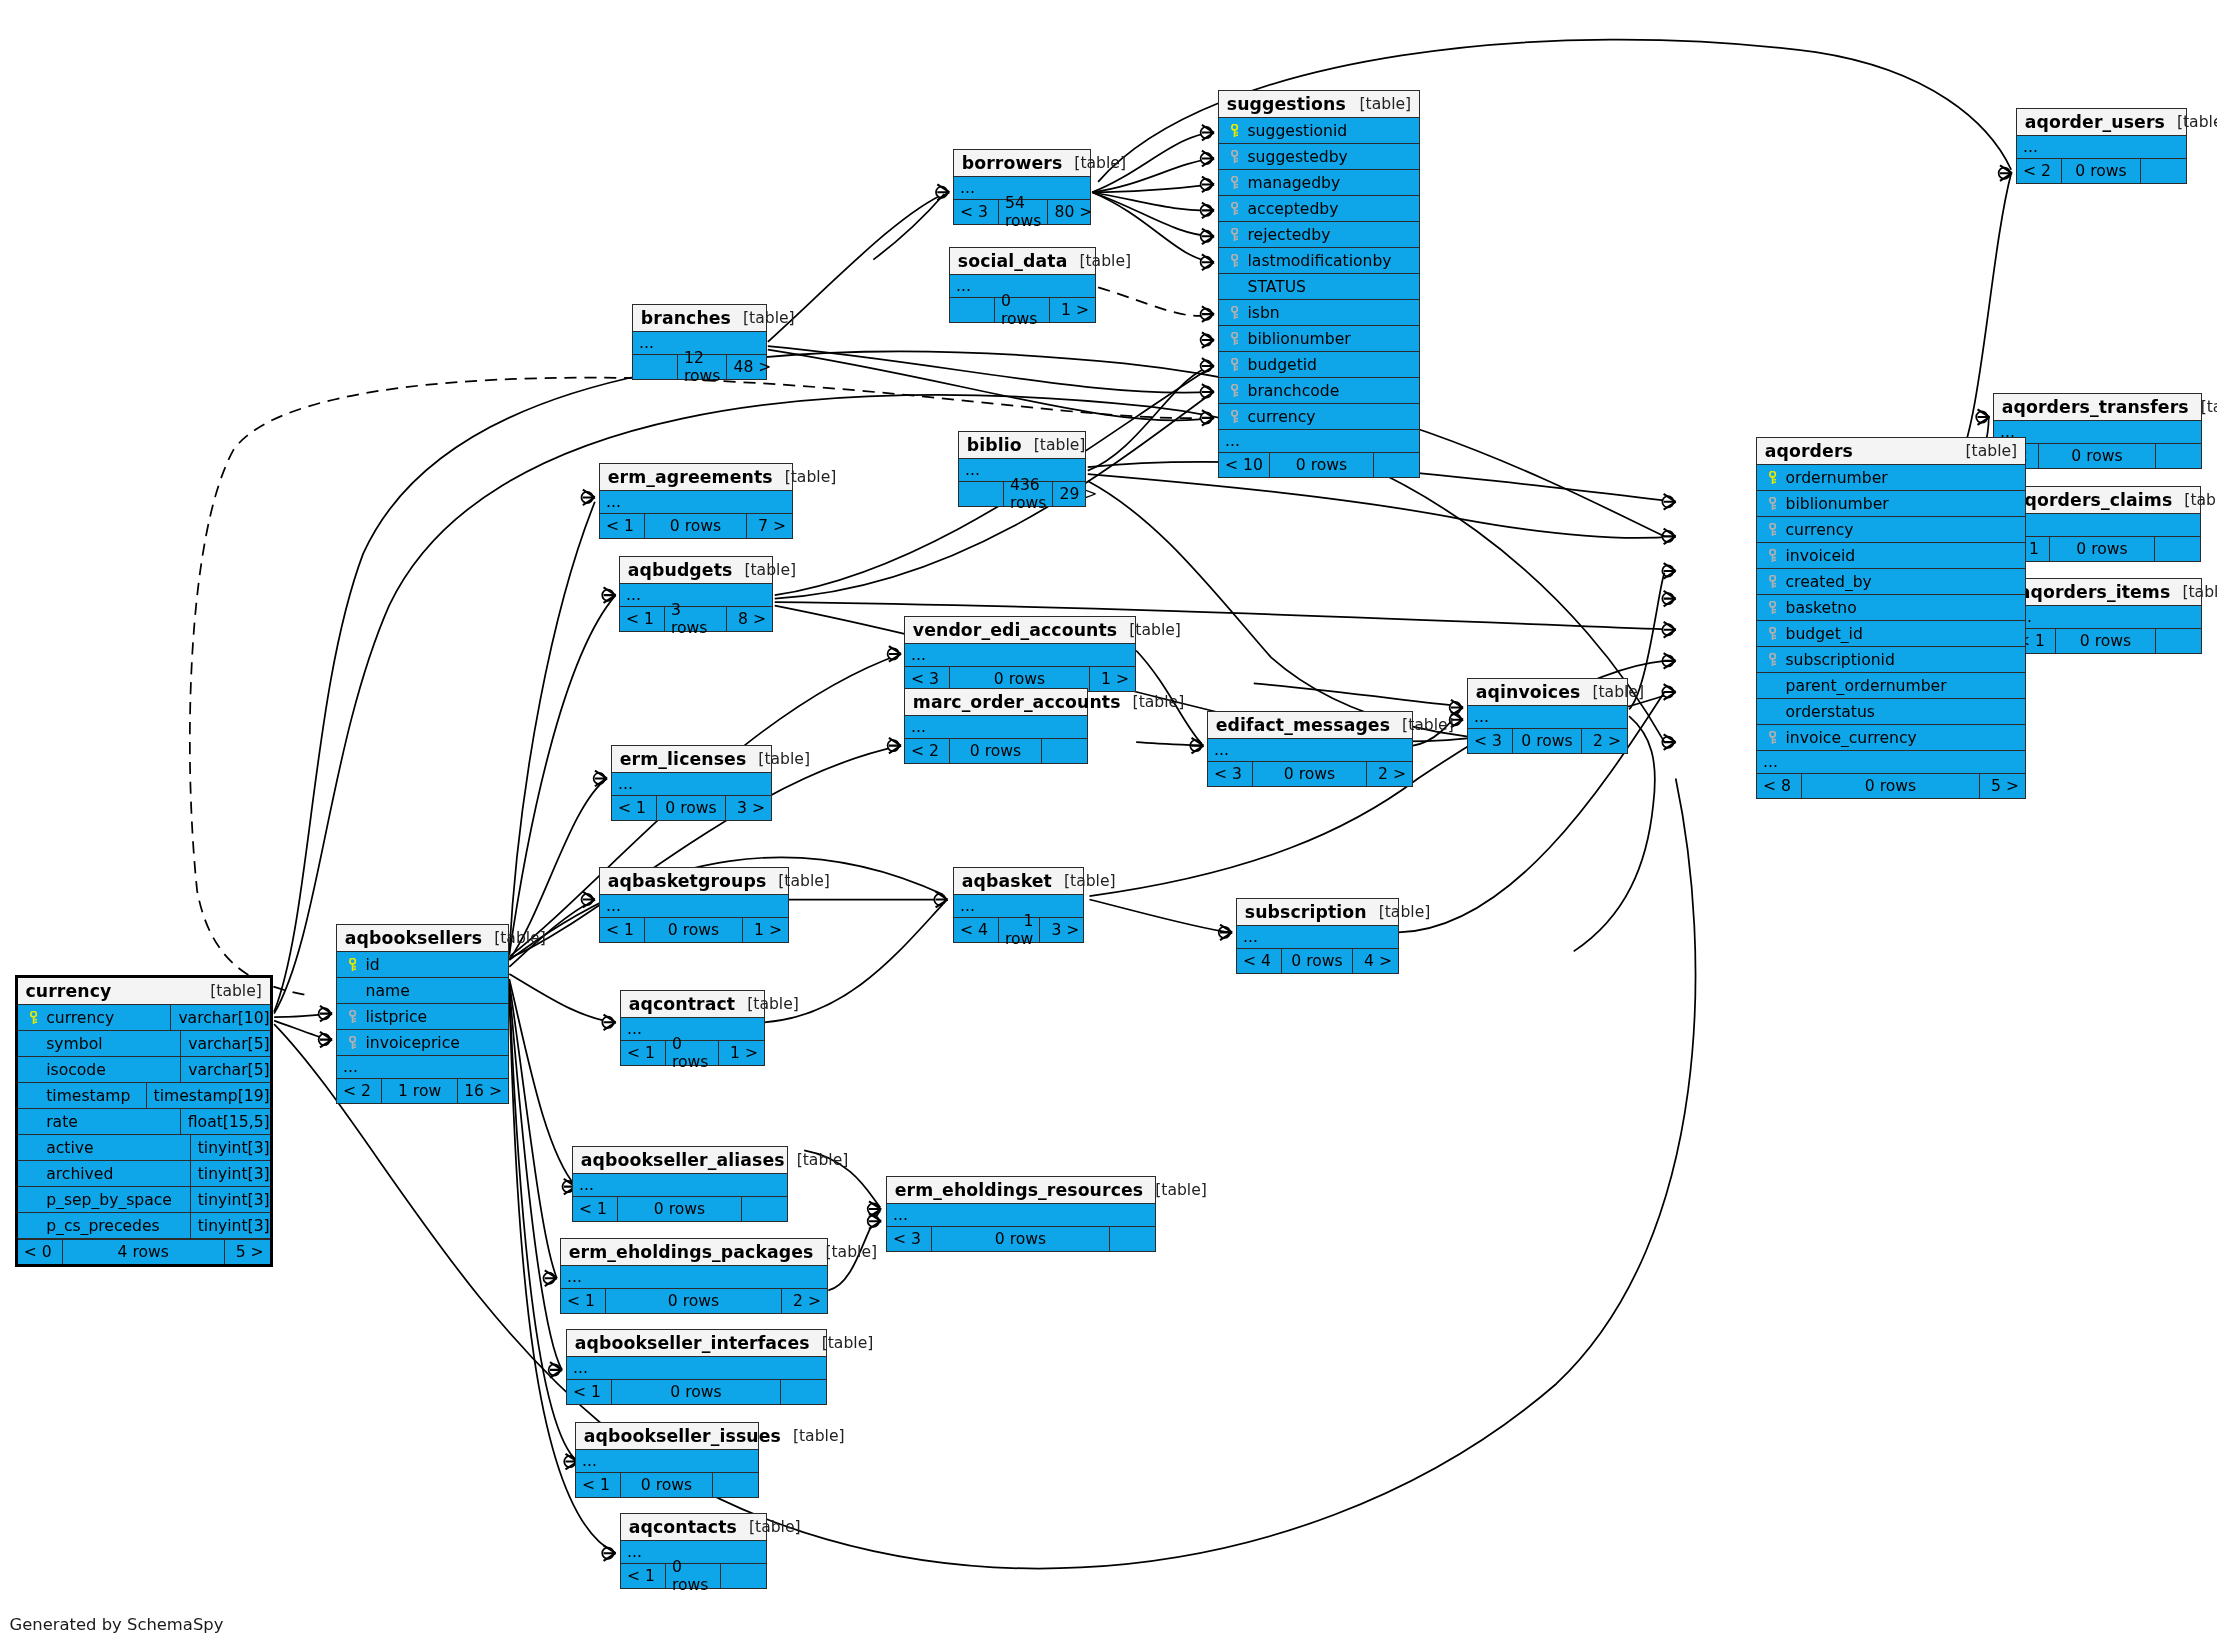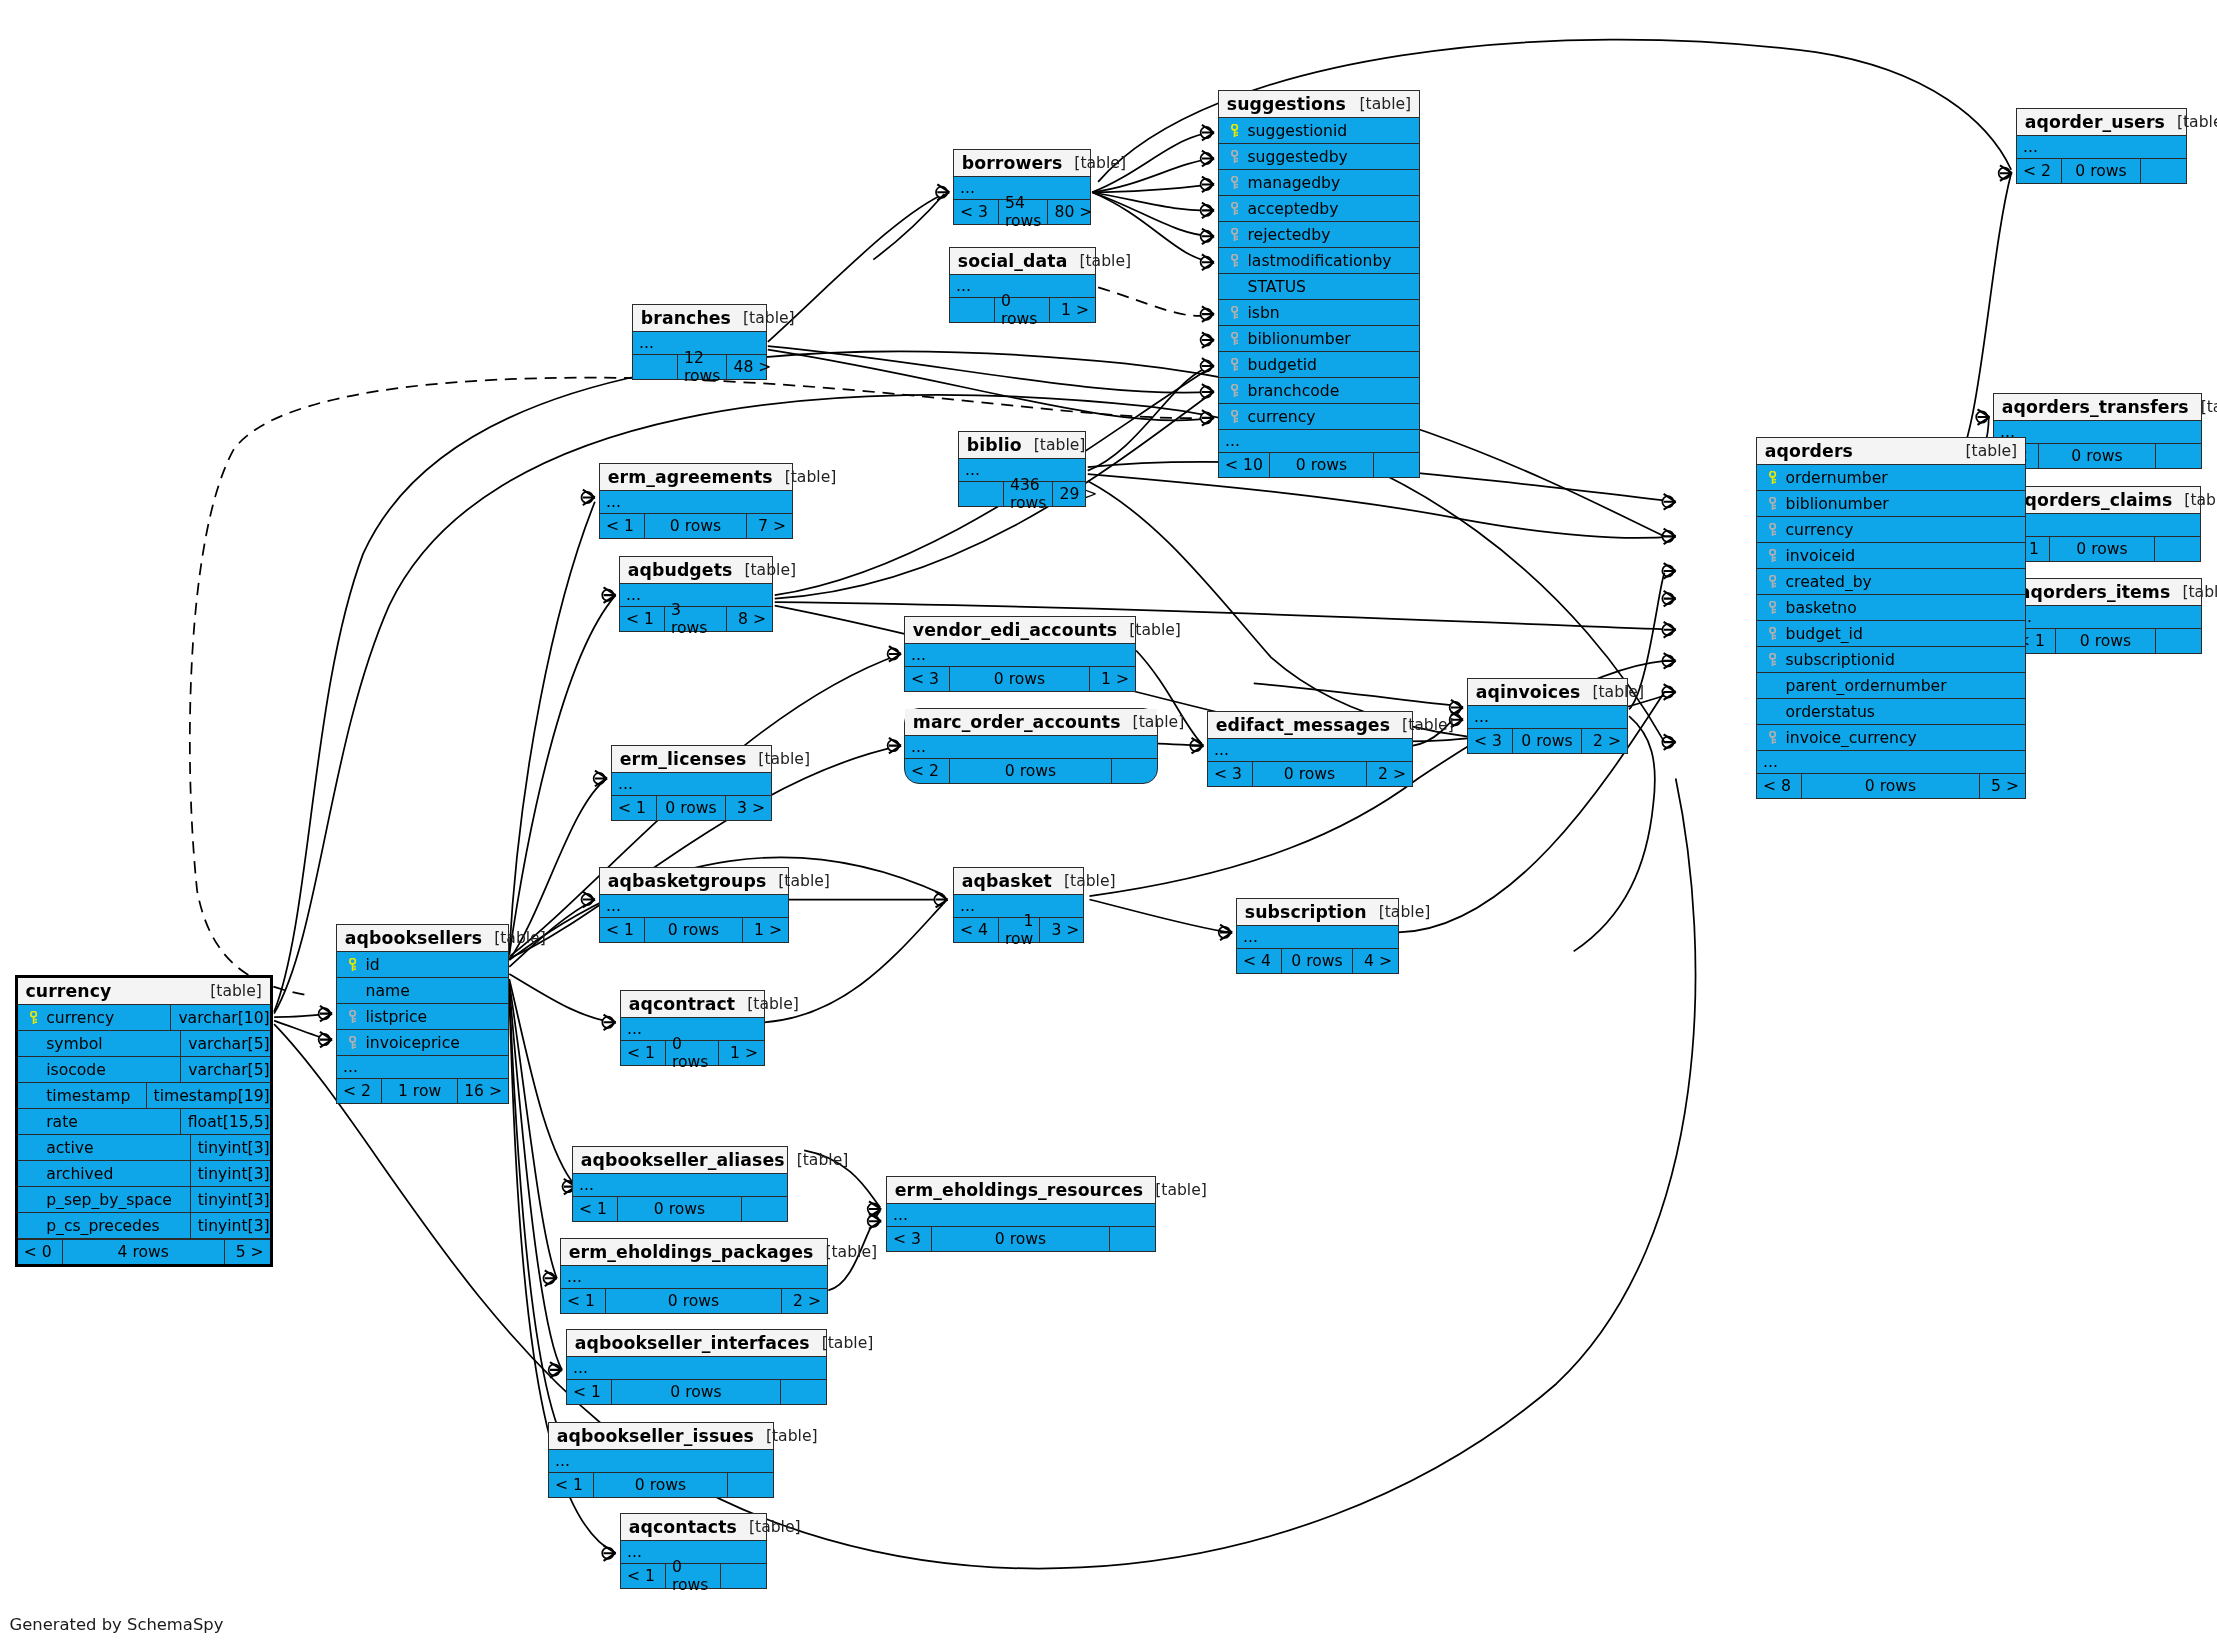--- a/index.html
+++ b/index.html
@@ -656,21 +656,21 @@
           <span class="tname">vendor_edi_accounts</span>
           <span class="ttag">[table]</span>
         </div>
         <div class="ellipsis">...</div>
         <div class="foot">
           <div class="f1">&lt; 3</div>
           <div class="f2">0 rows</div>
           <div class="f3">1 &gt;</div>
         </div>
       </div>
-      <div class="tbl" style="left: 904px; top: 708px; width: 254px; border-radius: 15px;">
+      <div class="tbl" style="left: 904px; top: 688px; width: 184px;">
         <div class="thead">
           <span class="tname">marc_order_accounts</span>
           <span class="ttag">[table]</span>
         </div>
         <div class="ellipsis">...</div>
         <div class="foot">
           <div class="f1">&lt; 2</div>
           <div class="f2">0 rows</div>
           <div class="f3"></div>
         </div>
@@ -913,21 +913,21 @@
           <span class="tname">aqbookseller_interfaces</span>
           <span class="ttag">[table]</span>
         </div>
         <div class="ellipsis">...</div>
         <div class="foot">
           <div class="f1">&lt; 1</div>
           <div class="f2">0 rows</div>
           <div class="f3"></div>
         </div>
       </div>
-      <div class="tbl" style="left: 548px; top: 1422px; width: 226px;">
+      <div class="tbl" style="left: 575px; top: 1422px; width: 184px;">
         <div class="thead">
           <span class="tname">aqbookseller_issues</span>
           <span class="ttag">[table]</span>
         </div>
         <div class="ellipsis">...</div>
         <div class="foot">
           <div class="f1">&lt; 1</div>
           <div class="f2">0 rows</div>
           <div class="f3"></div>
         </div>

